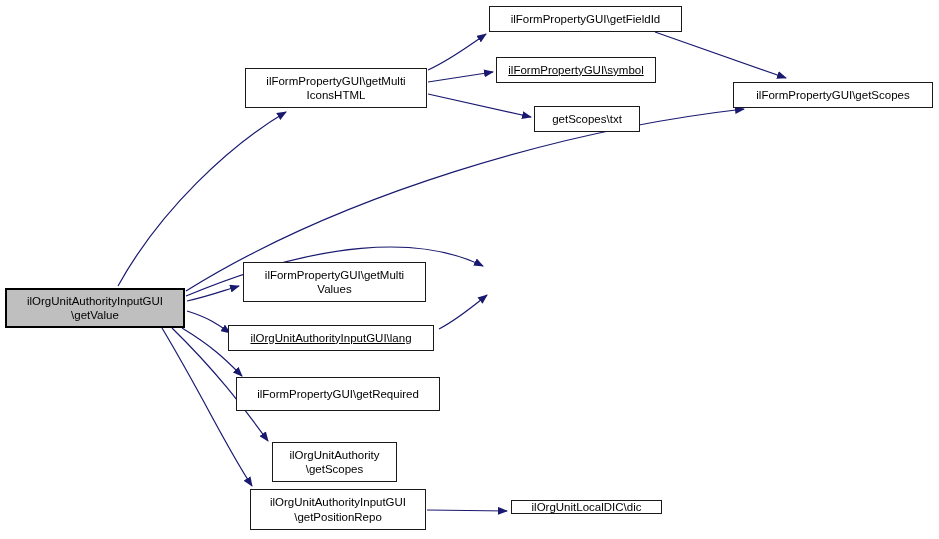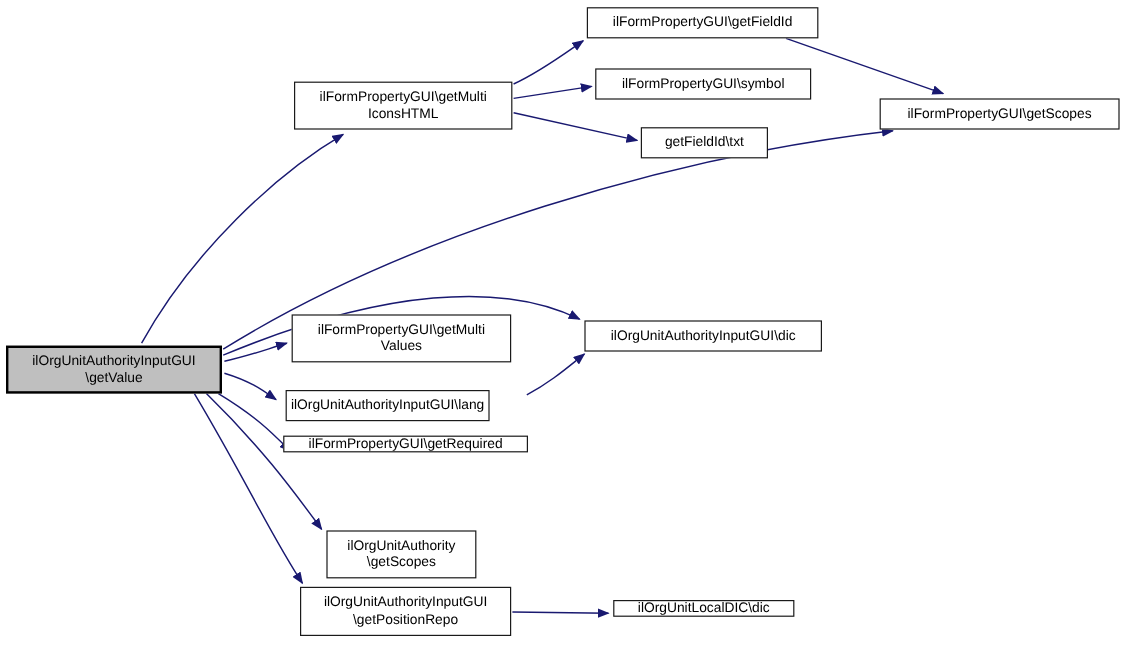--- a/index.html
+++ b/index.html
@@ -68,26 +68,25 @@
       <path d="M 655,32 L 786,78" fill="none" stroke="#191970" stroke-width="1.2" marker-end="url(#arrow)"></path>
       <path d="M 439,329 C 458,319 472,307 487,295" fill="none" stroke="#191970" stroke-width="1.2" marker-end="url(#arrow)"></path>
       <path d="M 427,510 L 507,511" fill="none" stroke="#191970" stroke-width="1.2" marker-end="url(#arrow)"></path>
     </svg>
 
   <div class="node main" style="left: 5px; top: 288px; width: 180px; height: 40px;">ilOrgUnitAuthorityInputGUI
 \getValue</div>
   <div class="node" style="left: 245px; top: 68px; width: 182px; height: 40px;">ilFormPropertyGUI\getMulti
 IconsHTML</div>
   <div class="node" style="left: 489px; top: 6px; width: 193px; height: 26px;">ilFormPropertyGUI\getFieldId</div>
-  <div class="node" style="left: 496px; top: 57px; width: 180px; height: 26px;">ilFormPropertyGUI\symbol</div>
-  <div class="node" style="left: 534px; top: 106px; width: 106px; height: 26px;">getFieldId\txt</div>
+  <div class="node" style="left: 496px; top: 57px; width: 160px; height: 26px; text-decoration: underline;">ilFormPropertyGUI\symbol</div>
+  <div class="node" style="left: 534px; top: 106px; width: 106px; height: 26px;">getScopes\txt</div>
   <div class="node" style="left: 733px; top: 82px; width: 200px; height: 26px;">ilFormPropertyGUI\getScopes</div>
   <div class="node" style="left: 243px; top: 262px; width: 183px; height: 40px;">ilFormPropertyGUI\getMulti
 Values</div>
-  <div class="node" style="left: 487px; top: 267px; width: 198px; height: 26px;">ilOrgUnitAuthorityInputGUI\dic</div>
-  <div class="node" style="left: 238px; top: 325px; width: 170px; height: 26px;">ilOrgUnitAuthorityInputGUI\lang</div>
-  <div class="node" style="left: 236px; top: 363px; width: 204px; height: 14px;">ilFormPropertyGUI\getRequired</div>
+  <div class="node" style="left: 228px; top: 325px; width: 206px; height: 26px; text-decoration: underline;">ilOrgUnitAuthorityInputGUI\lang</div>
+  <div class="node" style="left: 236px; top: 377px; width: 204px; height: 34px;">ilFormPropertyGUI\getRequired</div>
   <div class="node" style="left: 272px; top: 427px; width: 125px; height: 40px; margin-top: 15px;">ilOrgUnitAuthority
 \getScopes</div>
   <div class="node" style="left: 250px; top: 489px; width: 176px; height: 41px;">ilOrgUnitAuthorityInputGUI
 \getPositionRepo</div>
   <div class="node" style="left: 511px; top: 500px; width: 151px; height: 14px;">ilOrgUnitLocalDIC\dic</div>
 </div>
 
 </body></html>

